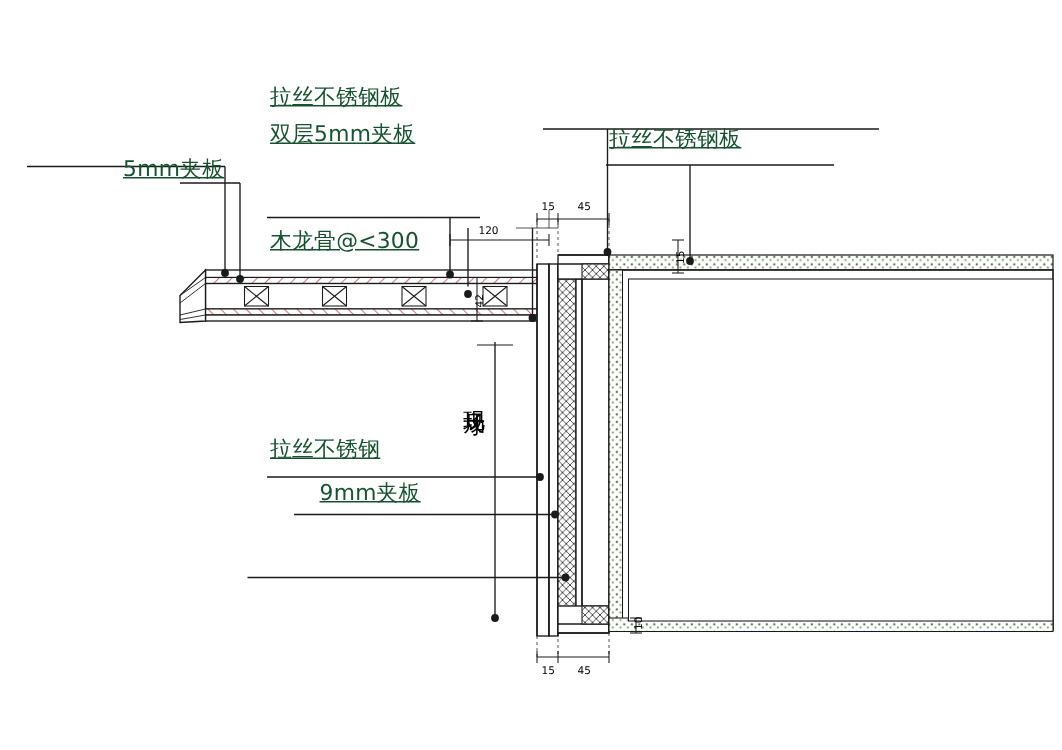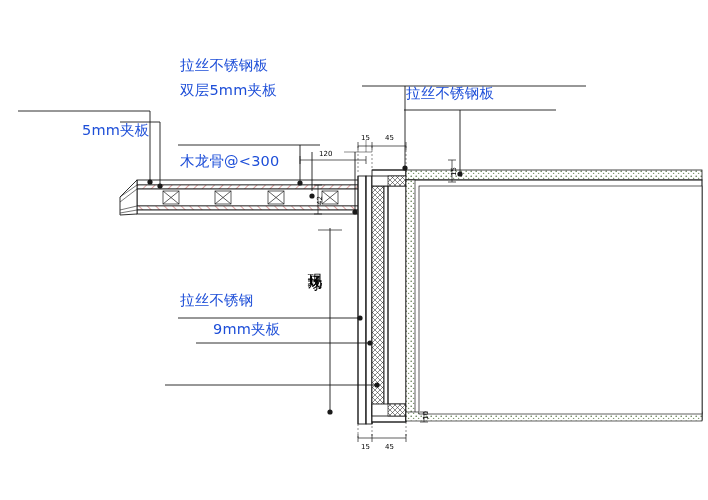--- a/index.html
+++ b/index.html
@@ -24,22 +24,23 @@
   svg.drawing {
     position: absolute;
     left: 0; top: 0;
     width: 708px;
     height: 500px;
   }
   .anno {
     position: absolute;
     white-space: nowrap;
     font-family: "DejaVu Sans", "Liberation Sans", sans-serif;
-    color: #1d4ed8;
+    color: #14532d;
     line-height: 1.15;
+    text-decoration: underline;
   }
   .anno-cn {
     font-size: 14.5px;
     letter-spacing: 0.2px;
   }
   .dim-label {
     position: absolute;
     font-size: 7px;
     color: #000;
     white-space: nowrap;
@@ -226,21 +227,21 @@
 
       <line x1="424" y1="412" x2="424" y2="422" stroke-width="0.7"></line>
       <line x1="420" y1="412" x2="428" y2="412" stroke-width="0.7"></line>
       <line x1="420" y1="422" x2="428" y2="422" stroke-width="0.7"></line>
 
       <line x1="366" y1="140" x2="366" y2="152" stroke-width="0.5"></line>
       <line x1="344" y1="152" x2="372" y2="152" stroke-width="0.5"></line>
     </g>
   </svg>
 
-  <div class="anno anno-cn" style="left:82px; top:122px;">5mm夹板</div>
+  <div class="anno anno-cn" style="left:82px; top:105px;">5mm夹板</div>
 
   <div class="anno anno-cn" style="left:180px; top:57px;">拉丝不锈钢板</div>
   <div class="anno anno-cn" style="left:180px; top:82px;">双层5mm夹板</div>
   <div class="anno anno-cn" style="left:180px; top:107px;margin-top:46px;">木龙骨@&lt;300</div>
 
   <div class="anno anno-cn" style="left:406px; top:85px;">拉丝不锈钢板</div>
 
   <div class="anno anno-cn" style="left:180px; top:292px;text-align:center;">拉丝不锈钢</div>
   <div class="anno anno-cn" style="left:198px; top:321px;margin-left:15px;">9mm夹板</div>
 

